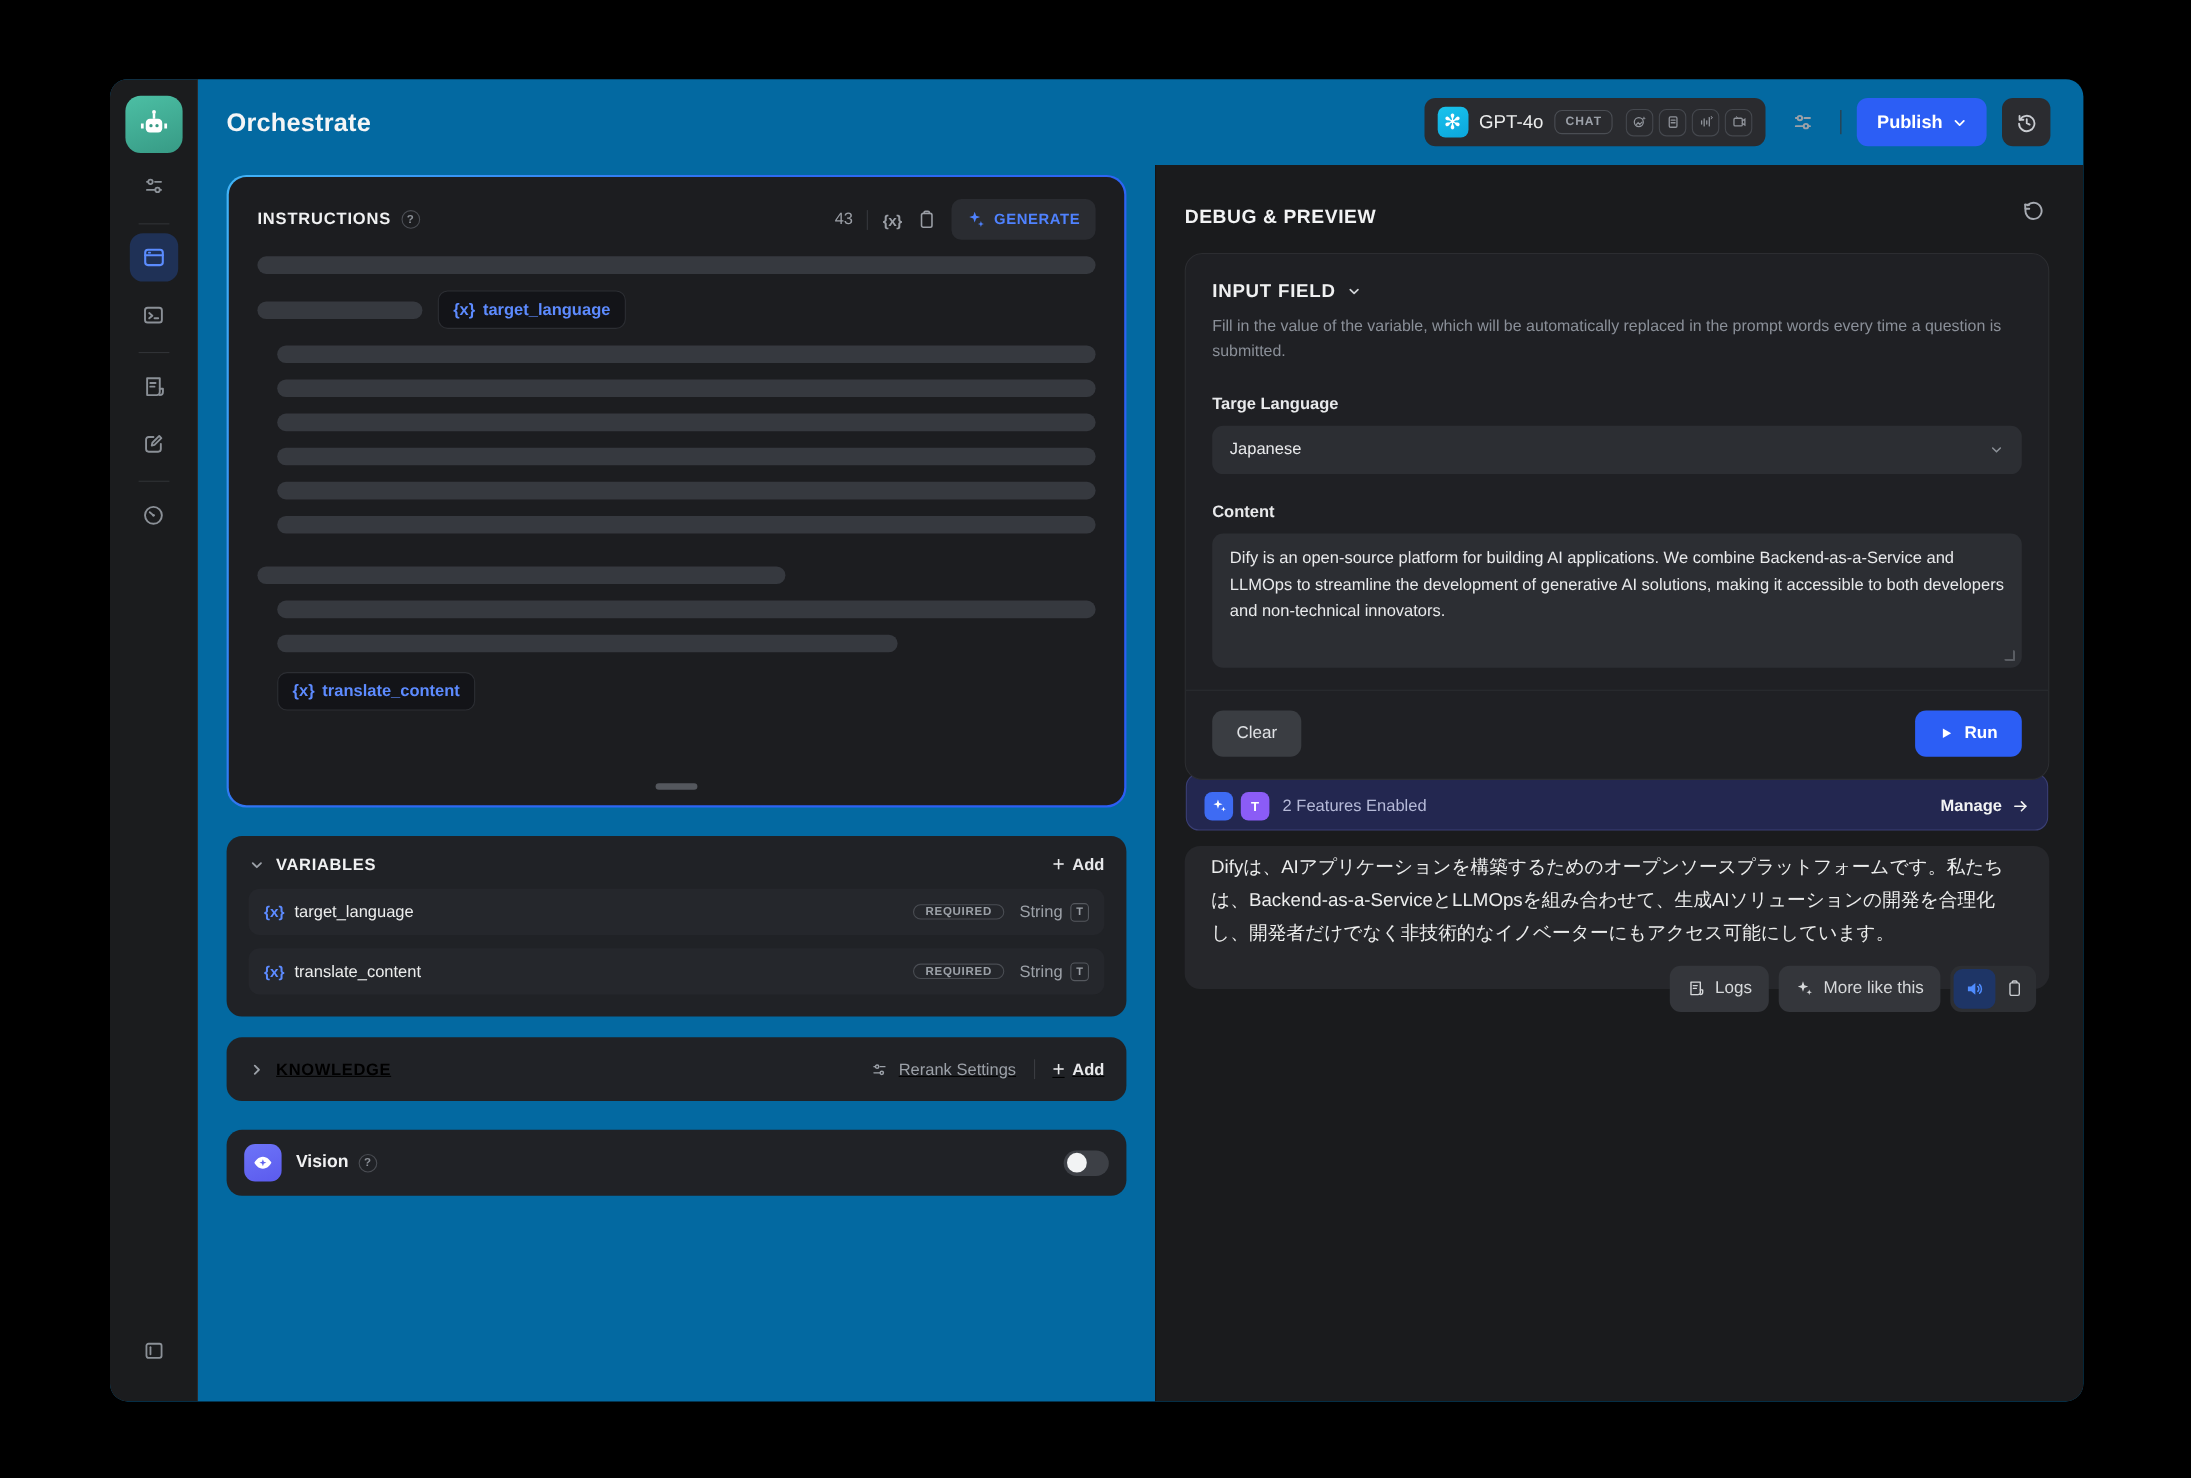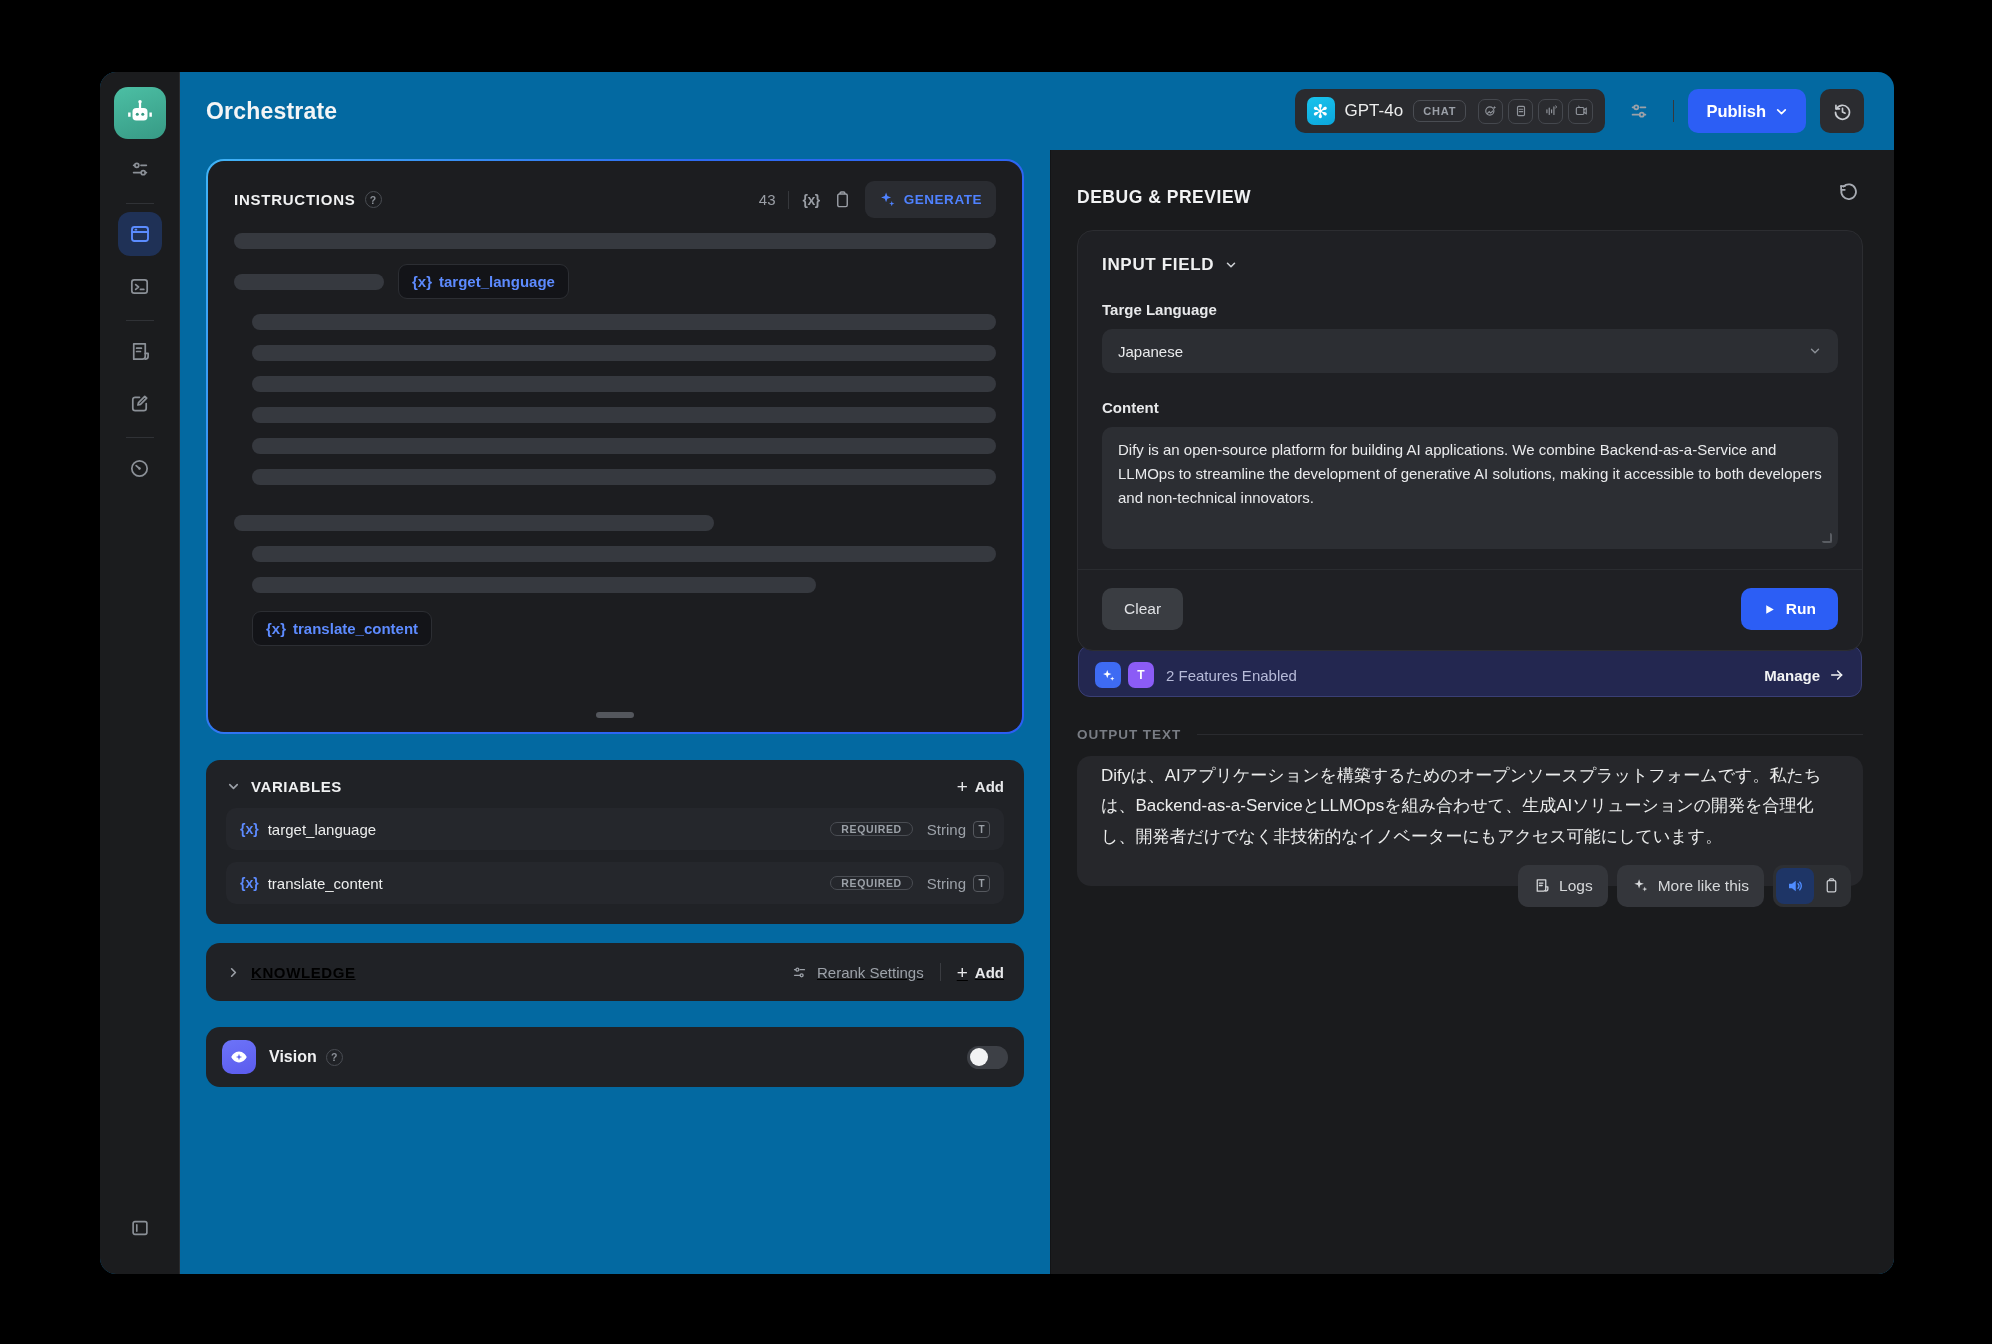--- a/index.html
+++ b/index.html
@@ -409,20 +409,21 @@
             </span>
           </div>
 
           <div class="input-card">
             <div class="if-title">
               <span>INPUT FIELD</span>
               <svg width="14" height="14" viewBox="0 0 24 24" fill="none" stroke="#cfd2d6" stroke-width="2.6" stroke-linecap="round" stroke-linejoin="round">
                   <polyline points="6,9 12,15 18,9"></polyline>
                 </svg>
             </div>
+            <div class="if-desc">Fill in the value of the variable, which will be automatically replaced in the prompt words every time a question is submitted.</div>
 
             <div class="field-label">Targe Language</div>
             <div class="select">
               <span>Japanese</span>
               <span class="chev">
                 <svg width="14" height="14" viewBox="0 0 24 24" fill="none" stroke="currentColor" stroke-width="2.4" stroke-linecap="round" stroke-linejoin="round">
                     <polyline points="6,9 12,15 18,9"></polyline>
                   </svg>
               </span>
             </div>
@@ -460,24 +461,20 @@
             <span class="feat-label">2 Features Enabled</span>
             <span class="manage">
               <span>Manage</span>
               <svg width="16" height="16" viewBox="0 0 24 24" fill="none" stroke="currentColor" stroke-width="2.2" stroke-linecap="round" stroke-linejoin="round">
                   <line x1="4" y1="12" x2="19" y2="12"></line>
                   <polyline points="13,6 19,12 13,18"></polyline>
                 </svg>
             </span>
           </div>
 
-          <div class="out-head">
-            <span class="out-title">OUTPUT TEXT</span>
-            <span class="out-line"></span>
-          </div>
 
           <div class="output-wrap">
             <div class="output-card">Difyは、AIアプリケーションを構築するためのオープンソースプラットフォームです。私たちは、Backend-as-a-ServiceとLLMOpsを組み合わせて、生成AIソリューションの開発を合理化し、開発者だけでなく非技術的なイノベーターにもアクセス可能にしています。</div>
             <div class="out-actions">
               <button class="ghost-btn">
                 <svg width="17" height="17" viewBox="0 0 24 24" fill="none" stroke="currentColor" stroke-width="1.8" stroke-linecap="round" stroke-linejoin="round">
                     <path d="M6 4h12v13a3 3 0 0 1-3 3H6z"></path>
                     <path d="M18 14h3v3a3 3 0 0 1-3 3"></path>
                     <line x1="9" y1="8.5" x2="14" y2="8.5"></line>
                     <line x1="9" y1="12" x2="13" y2="12"></line>

